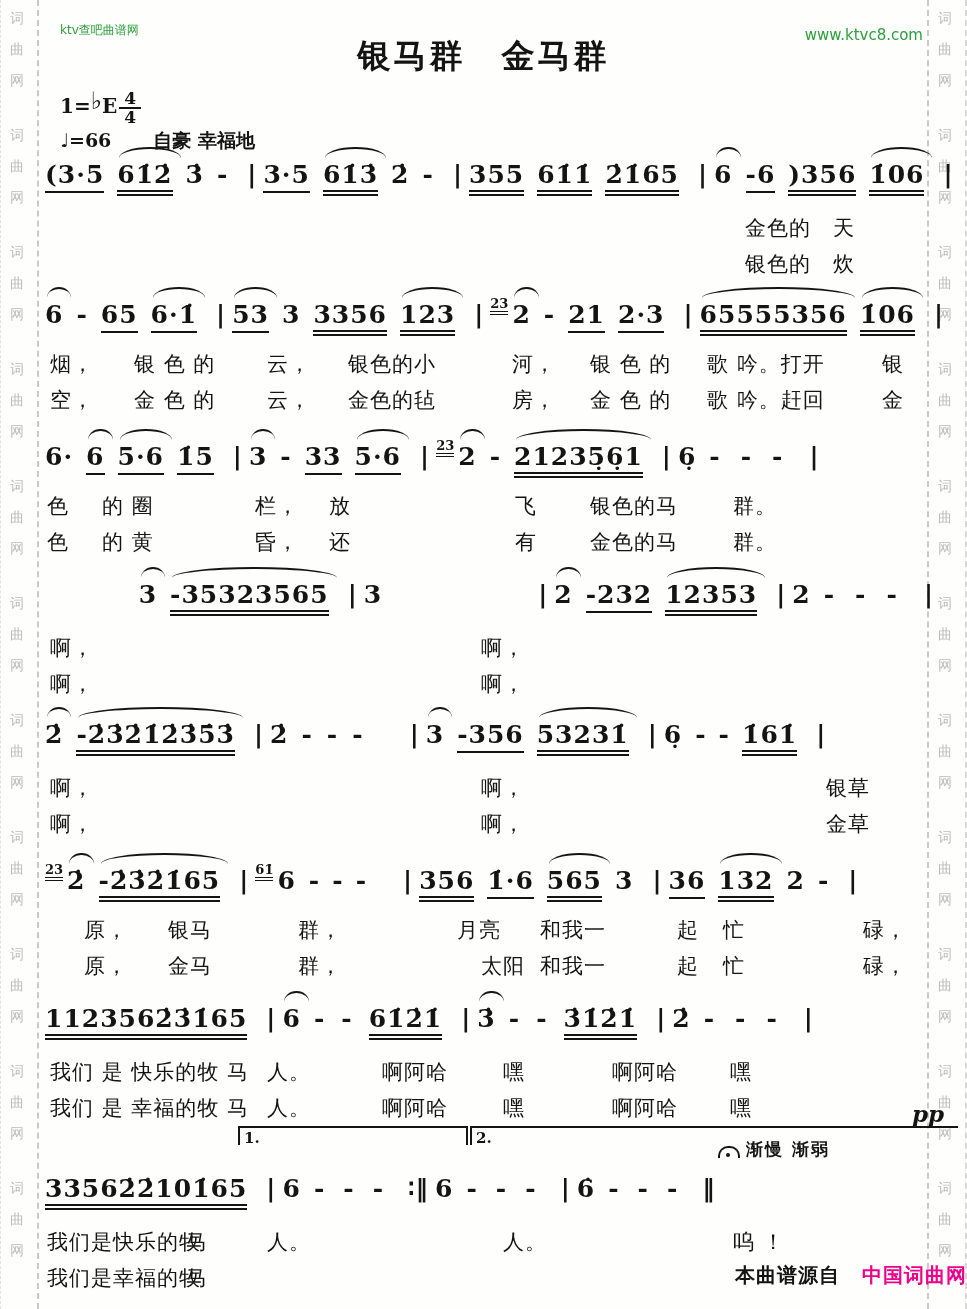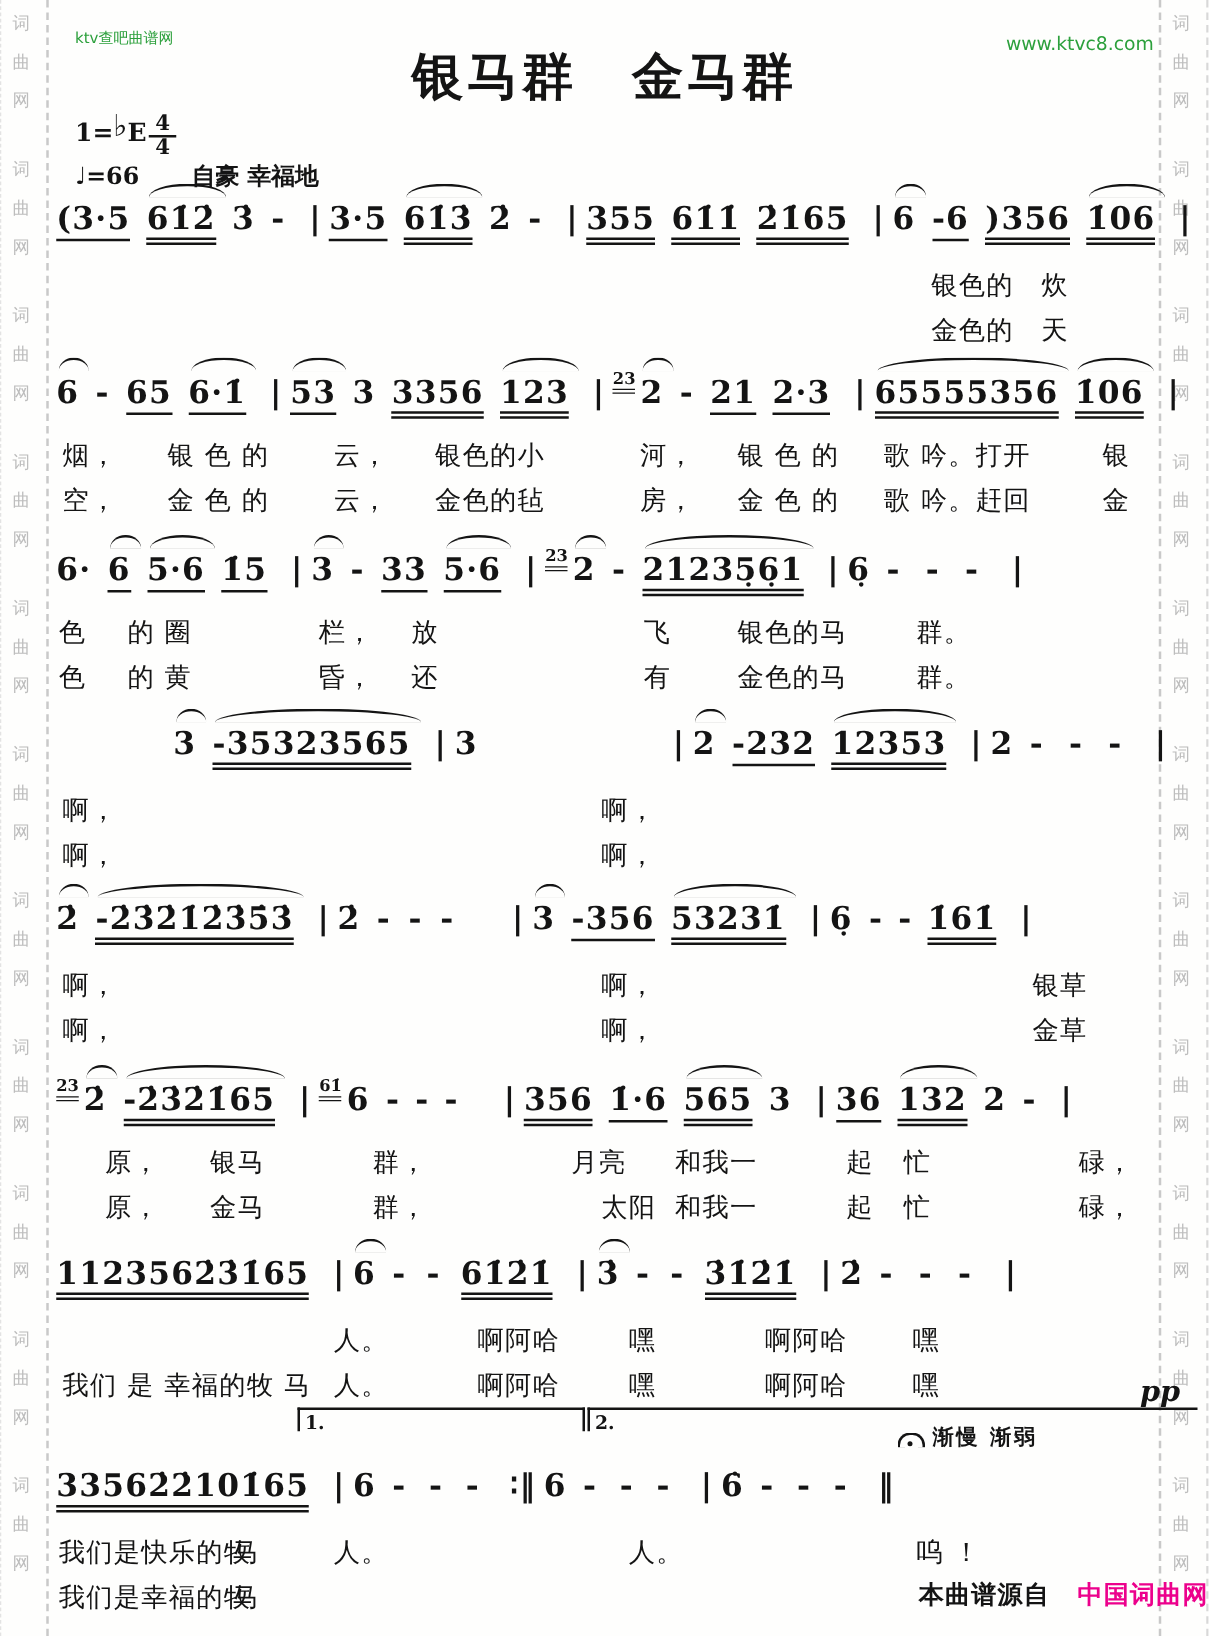--- a/index.html
+++ b/index.html
@@ -7,21 +7,21 @@
         font-family:"DejaVu Serif",serif;color:#141414;overflow:hidden;}
   
   .wm-col{position:absolute;top:0;bottom:0;width:36px;}
   .wm-left{left:0;border-right:2px dashed #c9c9c9;border-left:1px dashed #e3e3e3;}
   .wm-right{right:0;border-left:2px dashed #c9c9c9;border-right:2px dashed #d8d8d8;}
   .wm-char{position:absolute;left:9px;font-size:14px;color:#bdbdbd;
            font-family:"DejaVu Sans",sans-serif;}
   
   .site-left{position:absolute;left:48px;top:22px;font-size:12px;font-family:"DejaVu Sans",sans-serif;margin-left:12px;}
   .site-right{position:absolute;right:44px;top:26px;font-size:15px;font-family:"DejaVu Sans",sans-serif;}
-  .title{position:absolute;left:0;right:0;top:34px;text-align:center;font-size:41px;font-weight:bold;letter-spacing:3px;}
+  .title{position:absolute;left:0;right:0;top:34px;text-align:center;font-size:33px;font-weight:bold;letter-spacing:3px;}
   .keyblock{position:absolute;left:60px;top:86px;font-size:20px;font-weight:bold;white-space:nowrap;}
   .flat{font-size:24px;vertical-align:4px;}
   .meter{display:inline-block;vertical-align:-10px;text-align:center;font-size:17px;line-height:17px;margin-left:2px;}
   .m-top{display:block;border-bottom:2px solid #141414;padding:0 5px;}
   .m-bot{display:block;}
   .tempo{position:absolute;left:60px;top:128px;font-size:19px;font-weight:bold;white-space:nowrap;}
   .tempo .expr{margin-left:42px;font-weight:bold;}
   .credits{position:absolute;right:46px;top:88px;text-align:right;font-size:23px;line-height:34px;letter-spacing:2px;}
   
   .system{position:absolute;left:45px;right:27px;}
@@ -139,24 +139,24 @@
   <div class="tempo">
     <span>♩</span><span>=66</span><span class="expr">自豪 幸福地</span>
   </div>
 
 
   <div>
       <div class="system" style="top: 160px;">
         <div class="notation"><span class="tk u1">(3·5</span><span class="tk u2 arc">61̇2̇</span><span class="tk">3̇</span><span class="tk">-</span><span class="tk bar">|</span><span class="tk u1">3·5</span><span class="tk u2 arc">61̇3̇</span><span class="tk">2̇</span><span class="tk">-</span><span class="tk bar">|</span><span class="tk u2">355</span><span class="tk u2">61̇1̇</span><span class="tk u2">2̇1̇65</span><span class="tk bar">|</span><span class="tk arc">6</span><span class="tk u1">-6</span><span class="tk u2">)356</span><span class="tk u2 arc">1̇06</span><span class="tk bar">|</span></div>
         <div class="lyrics">
           <div class="lyr-row">
+            <span class="lyr" style="left: 700px;">金色的　天</span>
+          </div>
+          <div class="lyr-row">
             <span class="lyr" style="left: 700px;">银色的　炊</span>
-          </div>
-          <div class="lyr-row">
-            <span class="lyr" style="left: 700px;">金色的　天</span>
           </div>
         </div>
       </div>
       <div class="system" style="top: 296px;">
         <div class="notation"><span class="tk arc">6</span><span class="tk">-</span><span class="tk u1">65</span><span class="tk u1 arc">6·1̇</span><span class="tk bar">|</span><span class="tk u1 arc">53</span><span class="tk">3</span><span class="tk u2">3356</span><span class="tk u2 arc">123</span><span class="tk bar">|</span><span class="tk grace">23</span><span class="tk arc">2</span><span class="tk">-</span><span class="tk u1">21</span><span class="tk u1">2·3</span><span class="tk bar">|</span><span class="tk u2 arc">65555356</span><span class="tk u2 arc">1̇06</span><span class="tk bar">|</span></div>
         <div class="lyrics">
           <div class="lyr-row">
             <span class="lyr" style="left: 5px;">烟，</span>
             <span class="lyr" style="left: 89px;">银 色 的</span>
             <span class="lyr" style="left: 222px;">云，</span>
@@ -251,20 +251,21 @@
             <span class="lyr" style="left: 632px;">起</span>
             <span class="lyr" style="left: 678px;">忙</span>
             <span class="lyr" style="left: 818px;">碌，</span>
           </div>
         </div>
       </div>
       <div class="system" style="top: 1004px;">
         <div class="notation"><span class="tk u2">1123562̇3̇1̇65</span><span class="tk bar">|</span><span class="tk arc">6</span><span class="tk" style="margin-right: 16px;">-</span><span class="tk" style="margin-right: 16px;">-</span><span class="tk u2">61̇2̇1̇</span><span class="tk bar">|</span><span class="tk arc">3̇</span><span class="tk" style="margin-right: 16px;">-</span><span class="tk" style="margin-right: 16px;">-</span><span class="tk u2">3̇1̇2̇1̇</span><span class="tk bar">|</span><span class="tk">2̇</span><span class="tk" style="margin-right: 20px;">-</span><span class="tk" style="margin-right: 20px;">-</span><span class="tk" style="margin-right: 20px;">-</span><span class="tk bar">|</span></div>
         <div class="lyrics">
           <div class="lyr-row">
+            <span class="lyr" style="left: 5px;">我们 是 快乐的牧 马</span>
             <span class="lyr" style="left: 222px;">人。</span>
             <span class="lyr" style="left: 337px;">啊阿哈</span>
             <span class="lyr" style="left: 458px;">嘿</span>
             <span class="lyr" style="left: 567px;">啊阿哈</span>
             <span class="lyr" style="left: 685px;">嘿</span>
           </div>
           <div class="lyr-row">
             <span class="lyr" style="left: 5px;">我们 是 幸福的牧 马</span>
             <span class="lyr" style="left: 222px;">人。</span>
             <span class="lyr" style="left: 337px;">啊阿哈</span>

